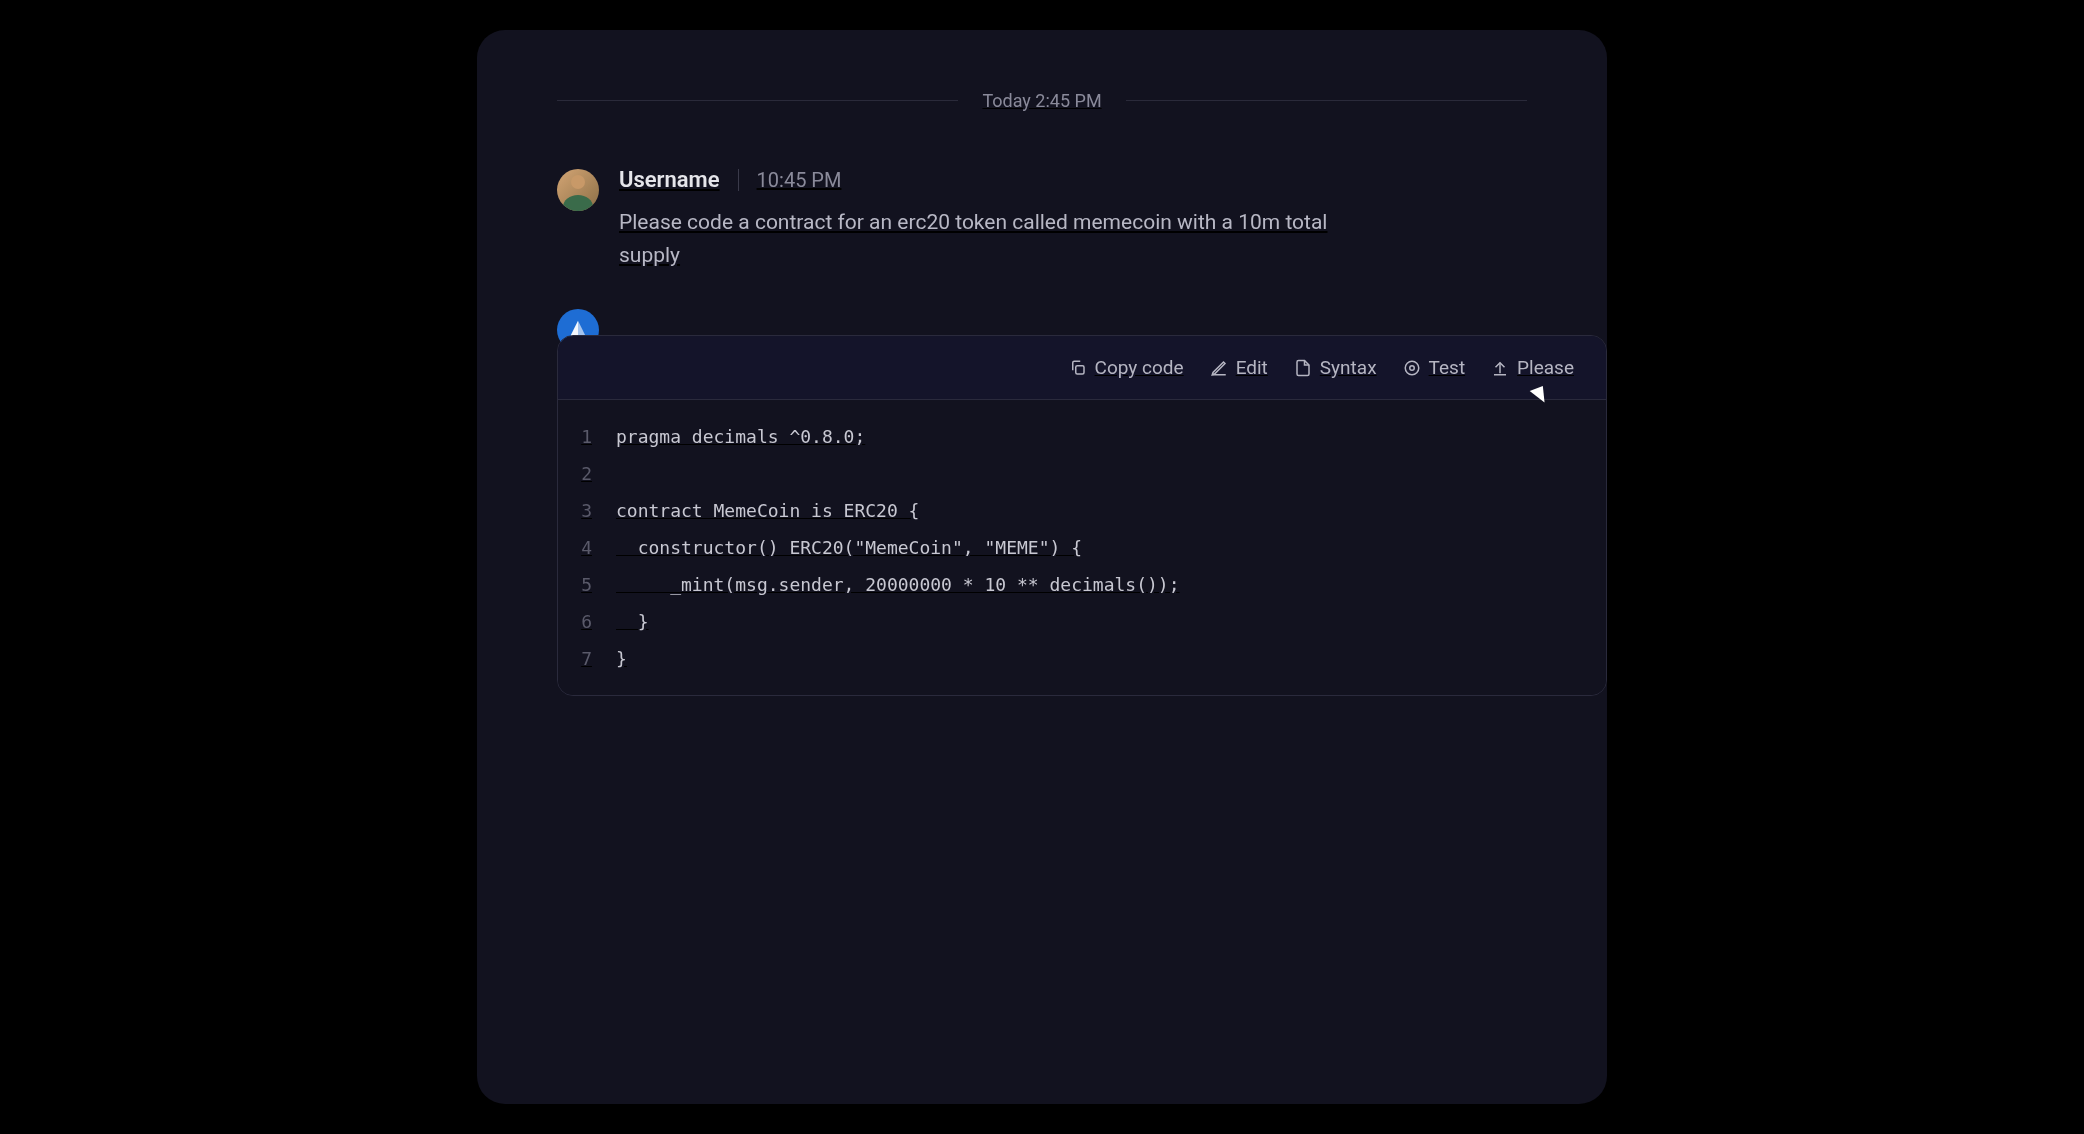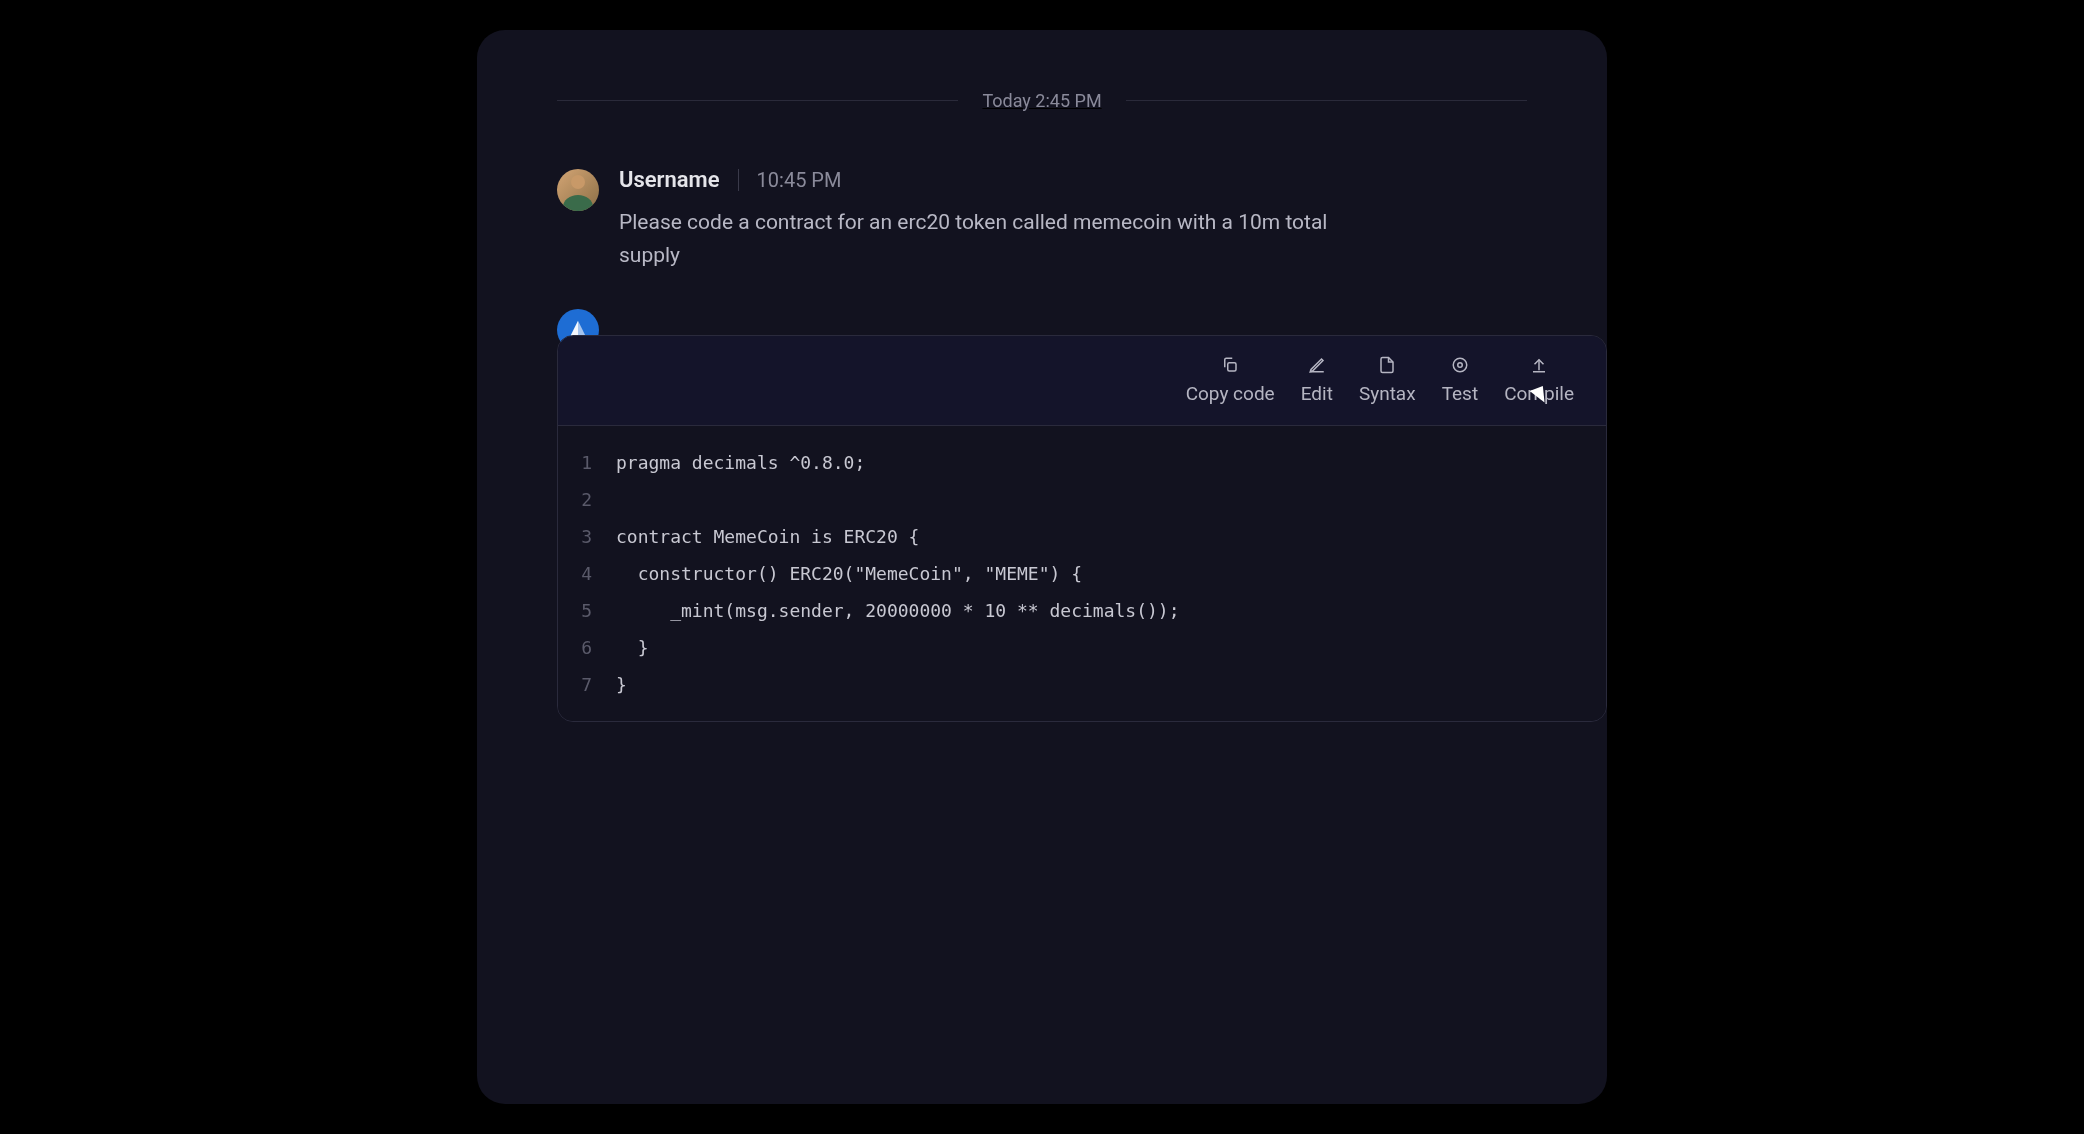--- a/index.html
+++ b/index.html
@@ -79,20 +79,21 @@
       display: flex;
       align-items: center;
       justify-content: center;
     }
     .avatar-bot svg {
       width: 22px;
       height: 22px;
     }
     .message-content {
       flex: 1;
+      text-decoration: underline;
     }
     .message-header {
       display: flex;
       align-items: center;
       gap: 18px;
       margin-bottom: 14px;
     }
     .message-author {
       color: #e5e5ea;
       font-size: 22px;
@@ -133,21 +134,20 @@
       position: relative;
     }
     .toolbar-action {
       display: flex;
       align-items: center;
       gap: 8px;
       color: #b5b5c2;
       font-size: 19px;
       cursor: pointer;
       font-weight: 400;
-      flex-direction: column;
     }
     .toolbar-action svg {
       width: 18px;
       height: 18px;
     }
     .cursor-pointer {
       position: absolute;
       right: 60px;
       top: 52px;
       width: 0;
@@ -243,21 +243,21 @@
               <circle cx="12" cy="12" r="3"></circle>
             </svg>
             <span>Test</span>
           </div>
           <div class="toolbar-action">
             <svg viewBox="0 0 24 24" fill="none" stroke="currentColor" stroke-width="2">
               <path d="M12 19 L12 5"></path>
               <path d="M6 11 L12 5 L18 11"></path>
               <path d="M4 21 L20 21"></path>
             </svg>
-            <span>Compile</span>
+            <span>Please</span>
           </div>
           <div class="cursor-pointer"></div>
         </div>
 
         <div class="code-body">
           <div class="code-line">
             <span class="line-number">1</span>
             <span class="line-content">pragma decimals ^0.8.0;</span>
           </div>
           <div class="code-line">

